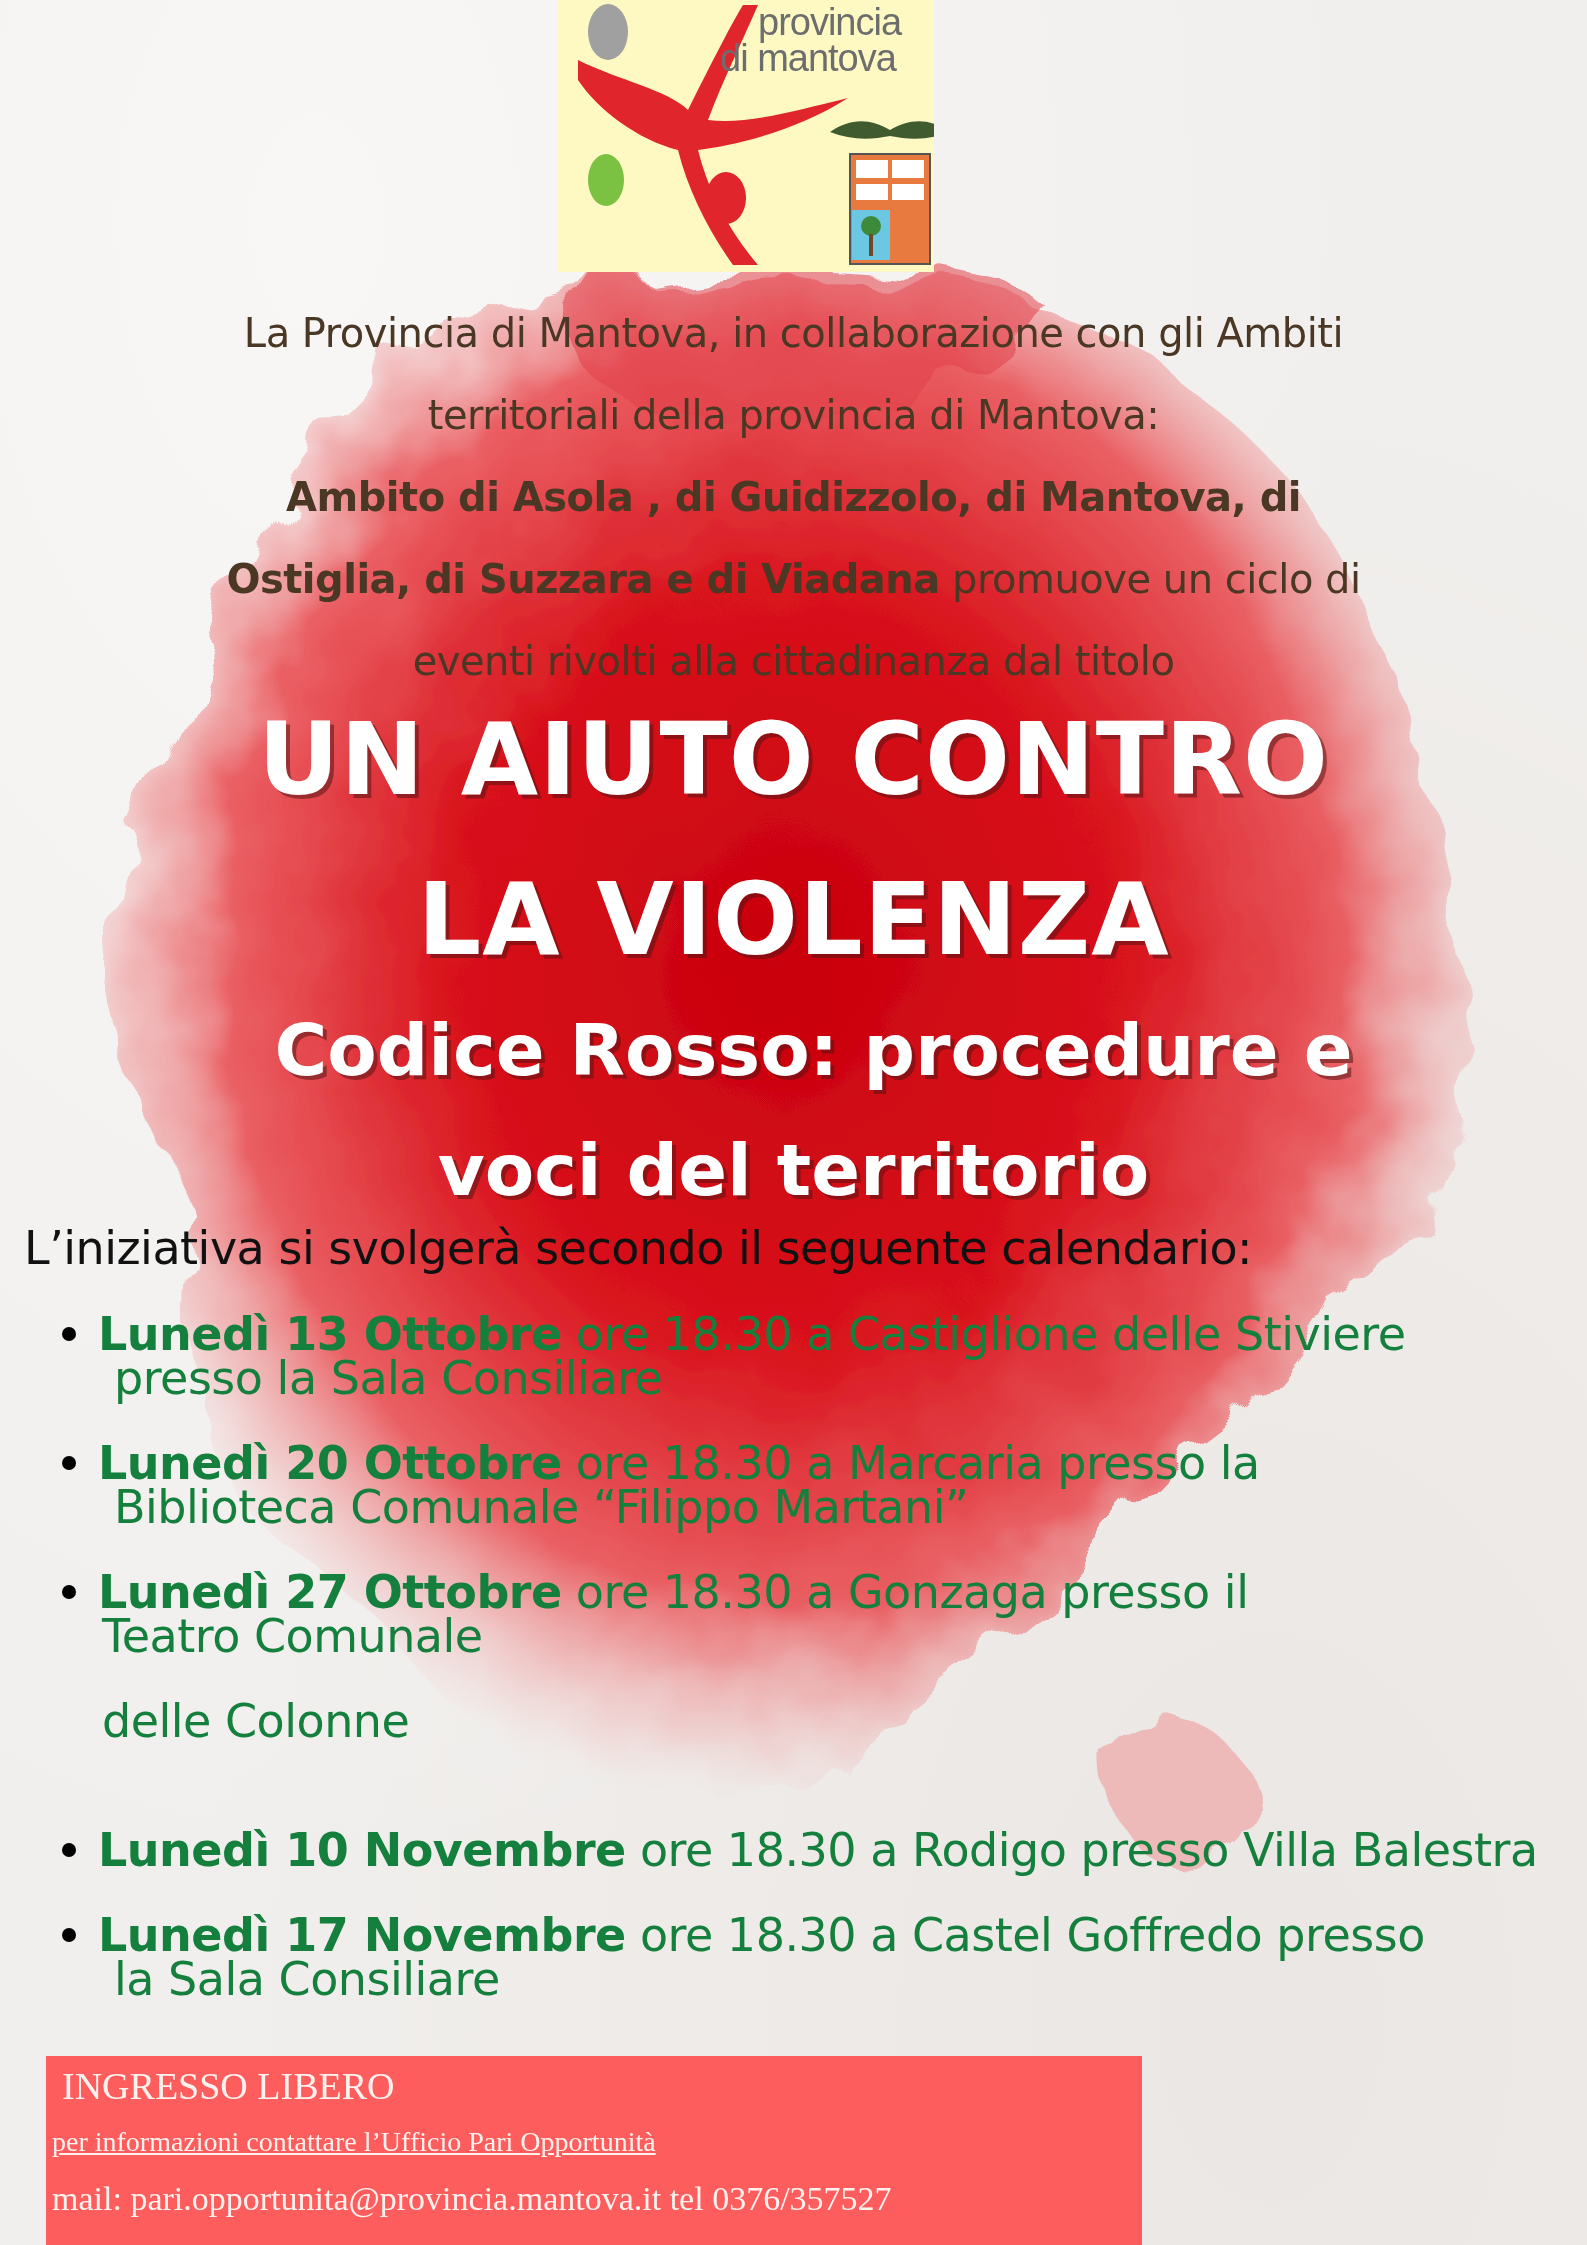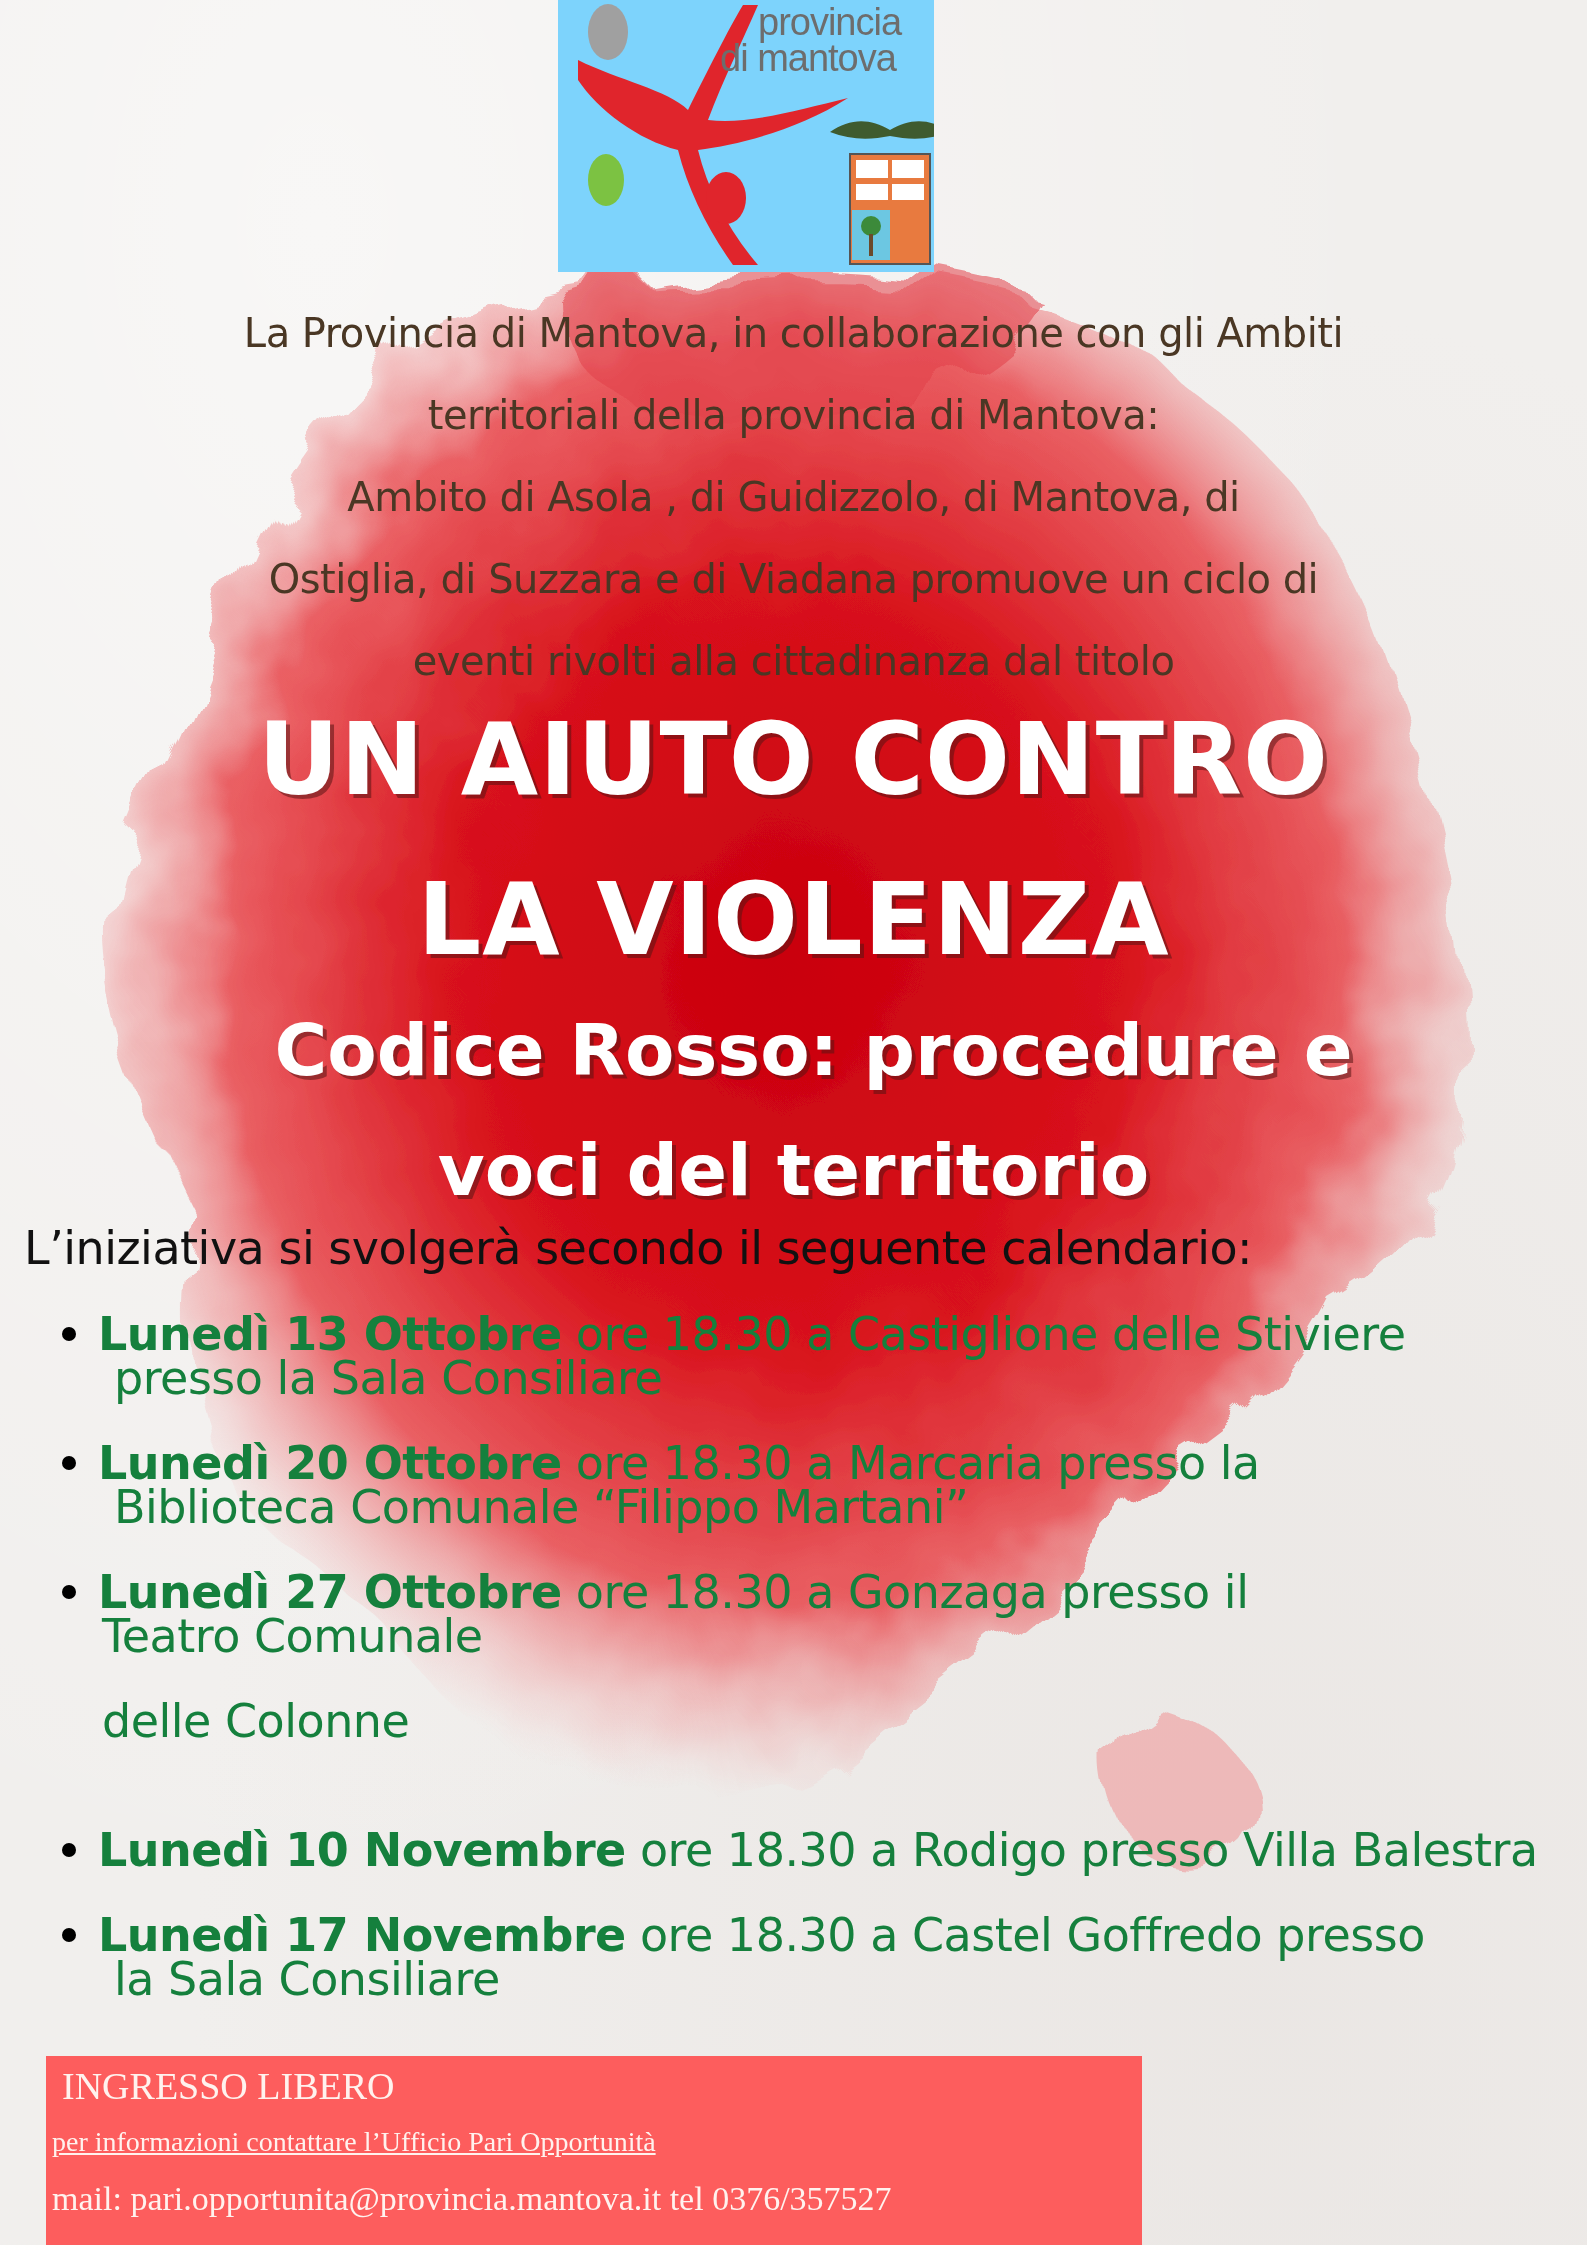--- a/index.html
+++ b/index.html
@@ -13,38 +13,38 @@
     background:
       radial-gradient(ellipse at 20% 10%, rgba(255,255,255,0.5), transparent 60%),
       radial-gradient(ellipse at 80% 90%, rgba(230,225,222,0.6), transparent 60%),
       #f1efed;
   }
   .blob { position: absolute; inset: 0; pointer-events: none; }
   .blob svg { width: 100%; height: 100%; }
 
   .logo {
     position: absolute; left: 558px; top: 0; width: 376px; height: 272px;
-    background: #7dd3fc; overflow: hidden;
+    background: #fef9c3; overflow: hidden;
   }
   .logo-text {
     position: absolute; left: 162px; top: 4px; color: #6d6d6d;
     font-family: "Liberation Sans", sans-serif; font-size: 38px; line-height: 36px;
     letter-spacing: -1px;
   }
   .logo-text span { display: block; }
   .logo-text .l1 { padding-left: 38px; }
 
   .intro {
     position: absolute; left: 0; top: 292px; width: 1587px;
     text-align: center; color: #4a3724;
     font-size: 40px; line-height: 82px; font-weight: normal;
     letter-spacing: -0.5px;
   }
   .intro .line { display: block; white-space: nowrap; }
-  .intro b { font-weight: normal; }
+  .intro b { font-weight: bold; }
 
   .title {
     position: absolute; left: 0; width: 1587px; text-align: center;
     color: #ffffff; font-weight: bold;
     text-shadow: 4px 4px 0 rgba(90,20,20,0.55);
     white-space: nowrap;
   }
   .t1 { top: 700px; font-size: 100px; line-height: 120px; letter-spacing: 1px; }
   .t2 { top: 860px; font-size: 100px; line-height: 120px; letter-spacing: 1px; }
   .t3 { top: 1005px; font-size: 72px; line-height: 90px; padding-left: 20px; }

